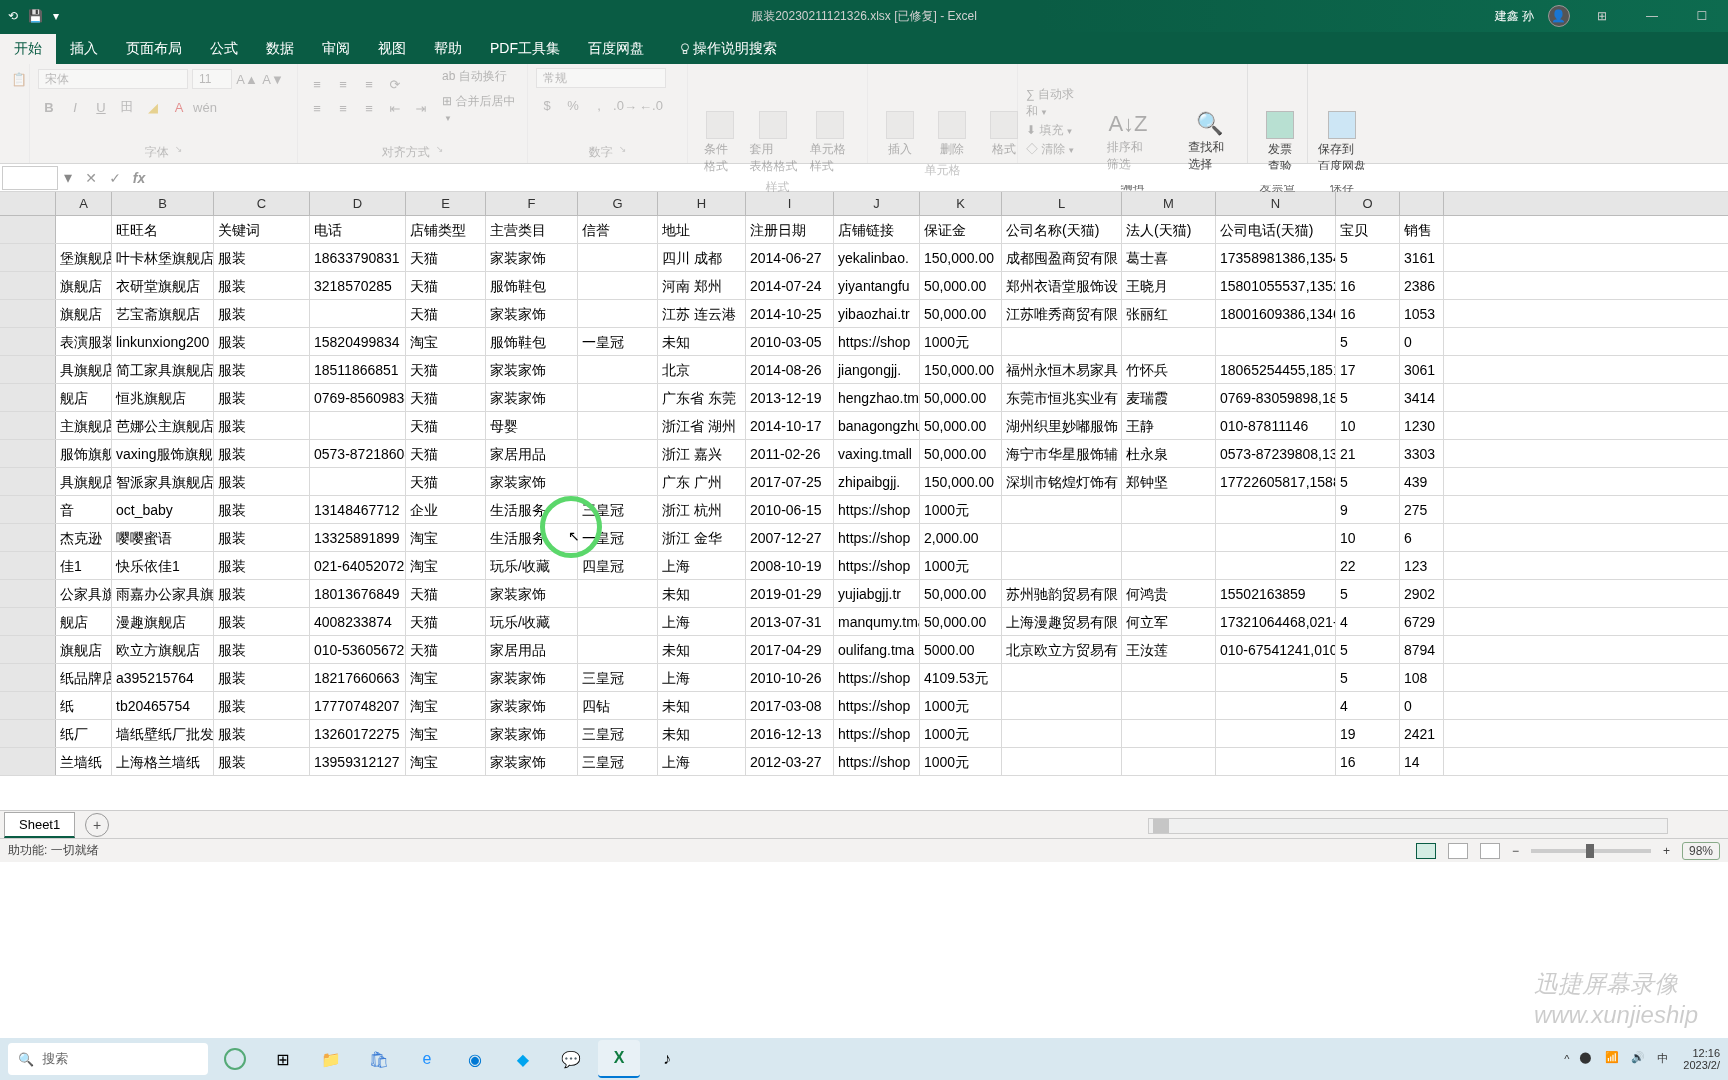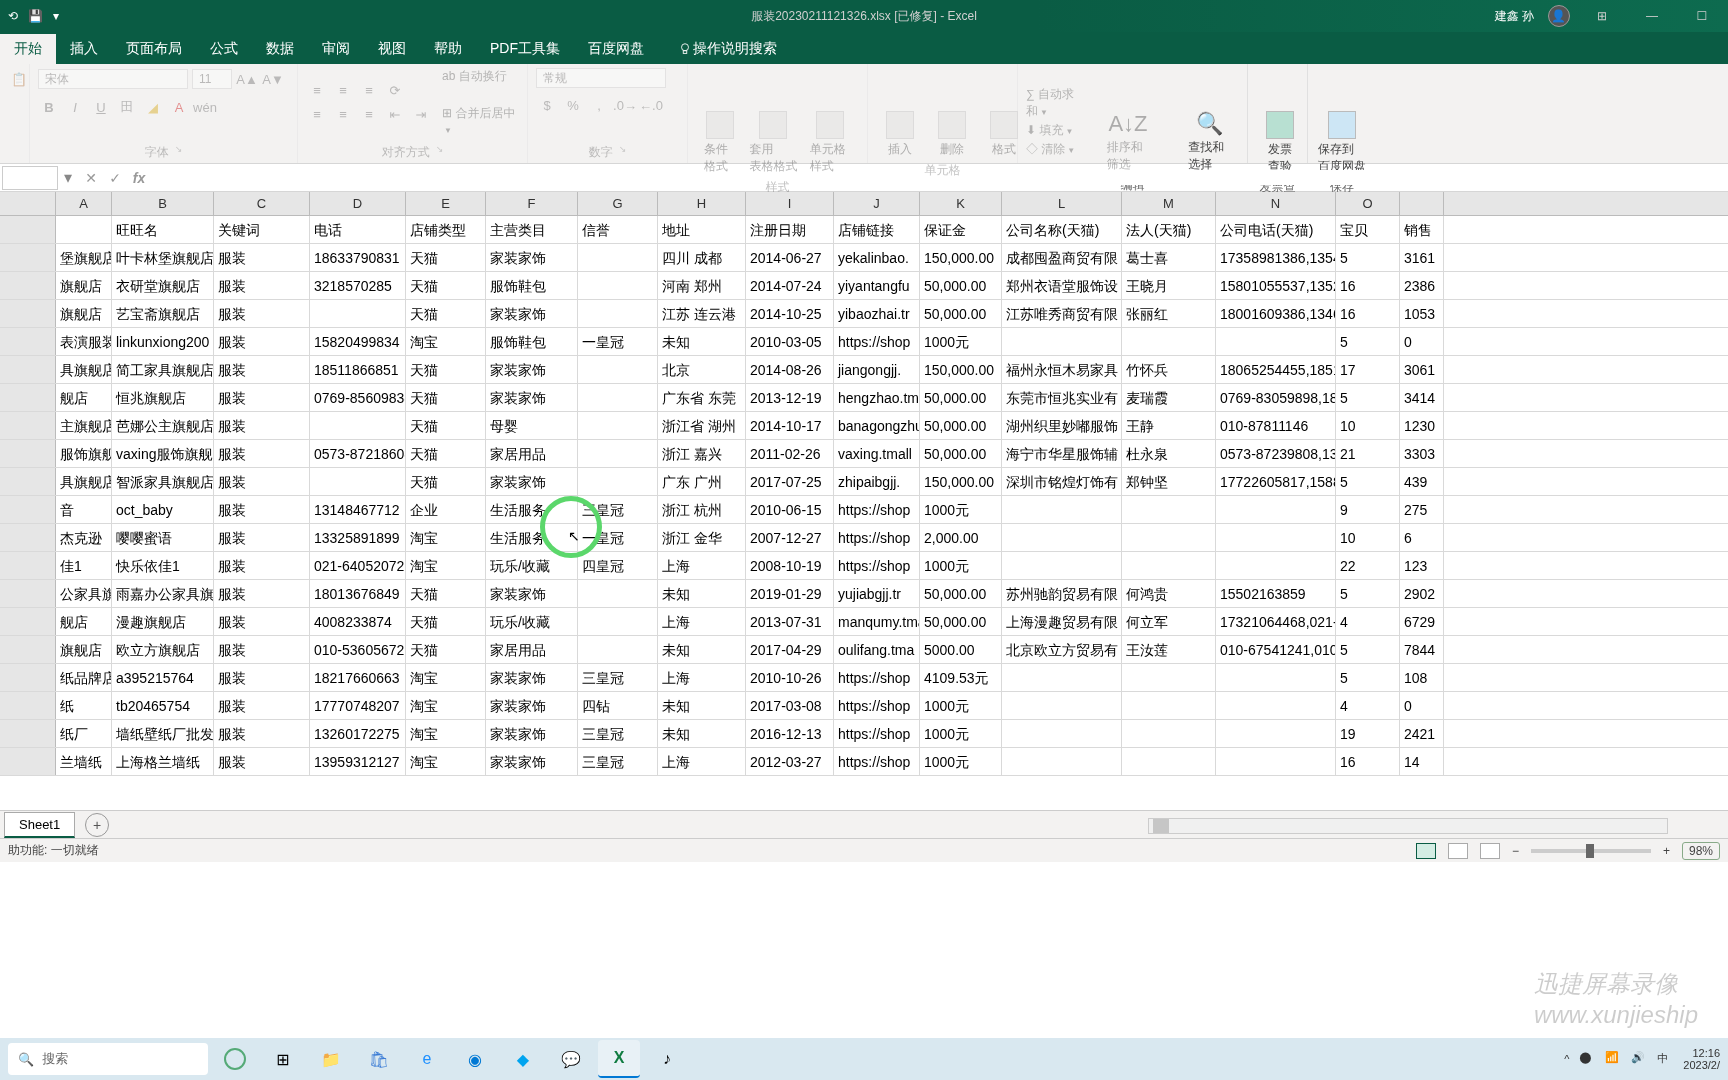--- a/index.html
+++ b/index.html
@@ -174,21 +174,21 @@
           <div class="btn-small">⟳</div>
         </div>
         <div class="ribbon-row">
           <div class="btn-small">≡</div>
           <div class="btn-small">≡</div>
           <div class="btn-small">≡</div>
           <div class="btn-small">⇤</div>
           <div class="btn-small">⇥</div>
         </div>
       </div>
-      <div class="ribbon-col" style="font-size:12px; color:#555; gap:20px;">
+      <div class="ribbon-col" style="font-size:12px; color:#555; gap:8px;">
         <div><span>ab</span> <span>自动换行</span></div>
         <div><span>⊞</span> <span>合并后居中</span><span class="dropdown-caret">▼</span></div>
       </div>
     </div>
     <div class="ribbon-group-label">
         <span>对齐方式</span>
         <span class="rg-expand">↘</span>
       </div>
   </div>
 
@@ -621,21 +621,21 @@
         <div class="cell wF">家居用品</div>
         <div class="cell wG"></div>
         <div class="cell wH">未知</div>
         <div class="cell wI">2017-04-29</div>
         <div class="cell wJ">oulifang.tma</div>
         <div class="cell wK">5000.00</div>
         <div class="cell wL">北京欧立方贸易有</div>
         <div class="cell wM">王汝莲</div>
         <div class="cell wN">010-67541241,010</div>
         <div class="cell wO">5</div>
-        <div class="cell wP">7844</div>
+        <div class="cell wP">8794</div>
       </div>
       <div class="row">
         <div class="rh"></div>
         <div class="cell wA">纸品牌店</div>
         <div class="cell wB">a395215764</div>
         <div class="cell wC">服装</div>
         <div class="cell wD">18217660663</div>
         <div class="cell wE">淘宝</div>
         <div class="cell wF">家装家饰</div>
         <div class="cell wG">三皇冠</div>

